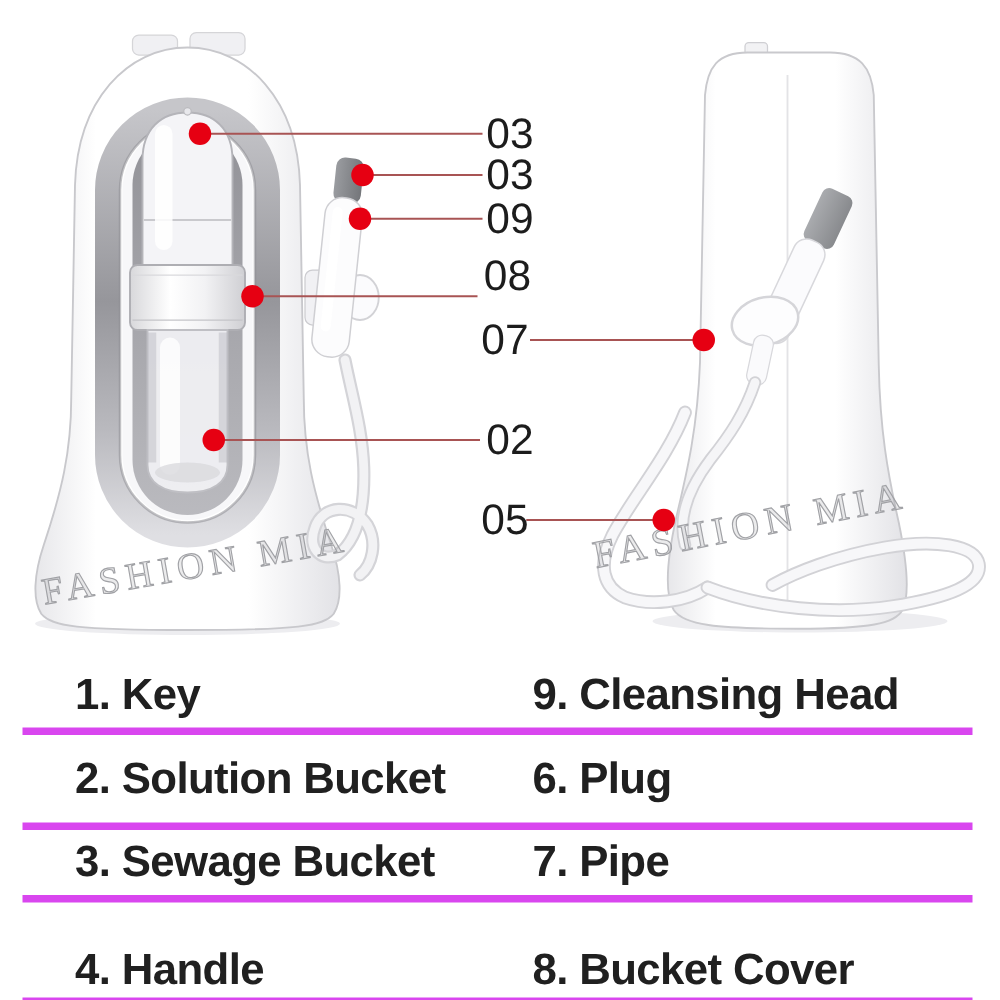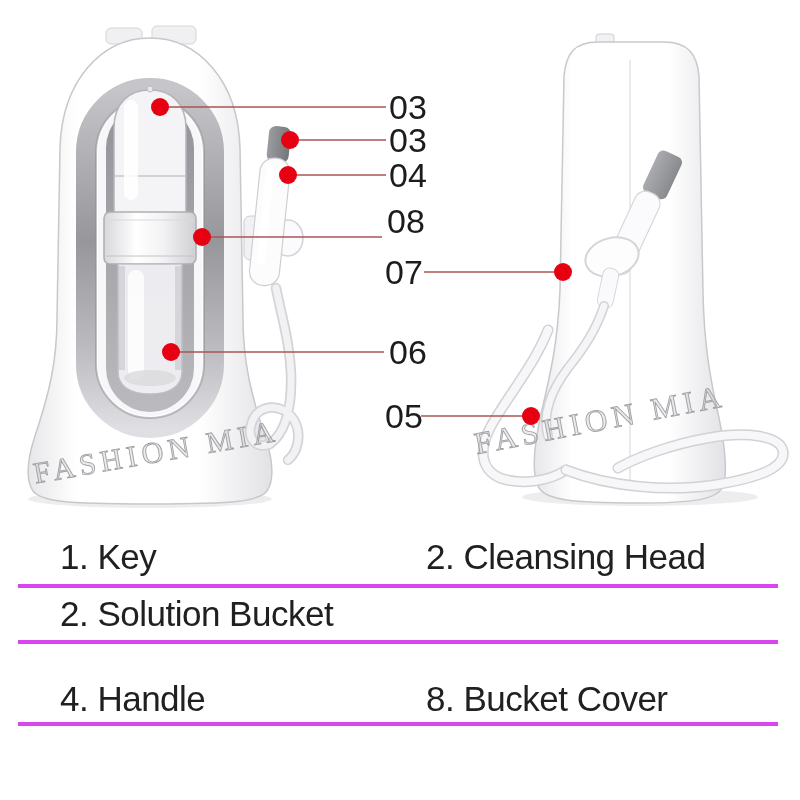--- a/index.html
+++ b/index.html
@@ -21,26 +21,27 @@
   }
   .legend{
     position:absolute;
     left:18px;top:530px;
     width:760px;
     color:#202020;
   }
   .legend-row{
     position:relative;
     box-sizing:border-box;
-    border-bottom:4px solid #d946ef;
+    border-bottom:6px solid #d946ef;
     display:flex;
     align-items:center;
+    font-weight:bold;
   }
   .legend-row.r1{height:58px;}
-  .legend-row.r2{height:56px;}
+  .legend-row.r2{height:76px;}
   .legend-row.r3{height:58px;}
   .legend-row.r4{height:50px;margin-top:32px;}
   .legend-cell{
     font-size:35px;
     letter-spacing:-0.5px;
     white-space:nowrap;
   }
   .legend-cell.left{position:absolute;left:42px;}
   .legend-cell.right{position:absolute;left:408px;}
 </style>
@@ -204,33 +205,38 @@
       <circle cx="288" cy="175" r="9"></circle>
       <circle cx="202" cy="237" r="9"></circle>
       <circle cx="563" cy="272" r="9"></circle>
       <circle cx="171" cy="352" r="9"></circle>
       <circle cx="531" cy="416" r="9"></circle>
     </g>
   </svg>
 
   <div class="callout-label" style="left:389px;top:90px;">03</div>
   <div class="callout-label" style="left:389px;top:123px;">03</div>
-  <div class="callout-label" style="left:389px;top:158px;">04</div>
+  <div class="callout-label" style="left:389px;top:158px;">09</div>
   <div class="callout-label" style="left:387px;top:204px;">08</div>
   <div class="callout-label" style="left:385px;top:255px;">07</div>
-  <div class="callout-label" style="left:389px;top:335px;">06</div>
+  <div class="callout-label" style="left:389px;top:335px;">02</div>
   <div class="callout-label" style="left:385px;top:399px;">05</div>
 
   <div class="legend">
     <div class="legend-row r1">
       <span class="legend-cell left">1. Key</span>
-      <span class="legend-cell right">2. Cleansing Head</span>
+      <span class="legend-cell right">9. Cleansing Head</span>
     </div>
     <div class="legend-row r2">
       <span class="legend-cell left">2. Solution Bucket</span>
+      <span class="legend-cell right">6. Plug</span>
+    </div>
+    <div class="legend-row r3">
+      <span class="legend-cell left">3. Sewage Bucket</span>
+      <span class="legend-cell right">7. Pipe</span>
     </div>
     <div class="legend-row r4">
       <span class="legend-cell left">4. Handle</span>
       <span class="legend-cell right">8. Bucket Cover</span>
     </div>
   </div>
 
 </div>
 
 </body></html>

